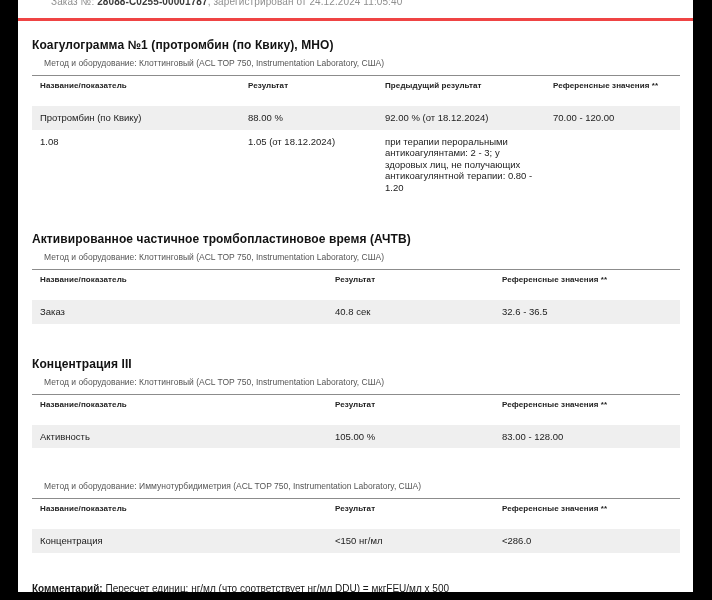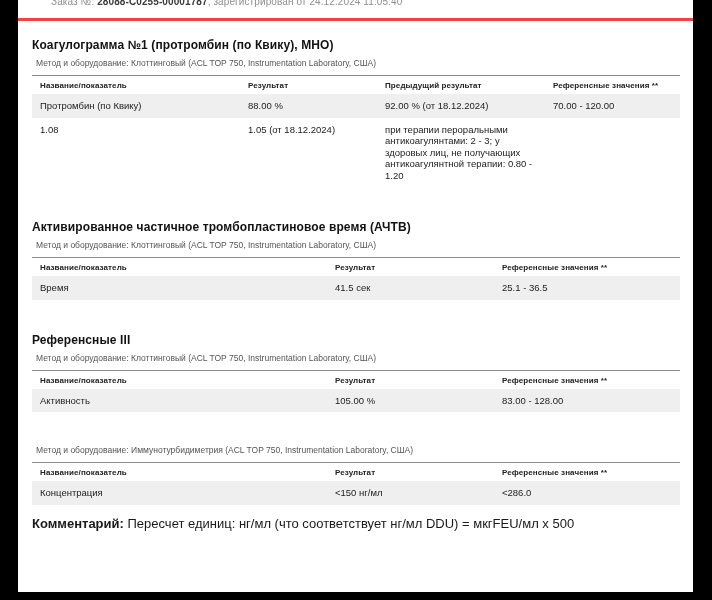--- a/index.html
+++ b/index.html
@@ -15,30 +15,30 @@
     border-bottom:8px solid #000;
     background:#fff;overflow:hidden;
   }
   .top-strip{height:18px;border-bottom:3px solid #ef4444;position:relative;overflow:hidden;}
   .order-line{position:absolute;top:-4px;left:33px;font-size:10px;color:#8f8f8f;white-space:nowrap;letter-spacing:.1px;}
   .order-num{font-weight:bold;color:#3c3c3c;}
   .content{padding:0 13px 0 14px;}
   .block{margin-top:17px;}
   .block + .block{margin-top:33px;}
   .title{font-size:12px;font-weight:bold;color:#121212;margin:0 0 6px 0;letter-spacing:.1px;}
-  .method{font-size:8.5px;color:#555;margin:0 0 7px 4px;}
+  .method{font-size:8.5px;color:#555;margin:0 0 7px 12px;}
   .tbl{border-top:1px solid #8c8c8c;}
   .tr{display:grid;}
   .tbl4 .tr{grid-template-columns:208px 137px 168px 1fr;}
   .tbl3 .tr{grid-template-columns:295px 167px 1fr;}
-  .th{font-size:8px;font-weight:bold;color:#222;padding:5px 4px 4px 8px;letter-spacing:.1px;}
+  .th{font-size:8px;font-weight:bold;color:#222;padding:5px 4px 16px 8px;letter-spacing:.1px;}
   .td{font-size:9.5px;color:#222;padding:6px 6px 6px 8px;line-height:11.5px;}
   .tr.stripe{background:#efefef;}
   .arrow{position:relative;top:-2px;margin-right:2px;font-size:9px;}
-  .comment{margin-top:13px;font-size:13px;color:#1a1a1a;line-height:12px;}
+  .comment{margin-top:30px;font-size:10px;color:#1a1a1a;line-height:12px;}
   .comment-label{font-weight:bold;}
 </style>
 </head>
 <body>
 
 <div class="page">
 
   <div class="top-strip">
     <div class="order-line"><span>Заказ №: </span><span class="order-num">28088-C0255-00001787</span><span>, зарегистрирован от 24.12.2024 11:05:40</span></div>
   </div>
@@ -72,29 +72,29 @@
     <section class="block">
       <h2 class="title">Активированное частичное тромбопластиновое время (АЧТВ)</h2>
       <div class="method">Метод и оборудование: Клоттинговый (ACL TOP 750, Instrumentation Laboratory, США)</div>
       <div class="tbl tbl3">
         <div class="tr">
           <div class="th">Название/показатель</div>
           <div class="th">Результат</div>
           <div class="th">Референсные значения **</div>
         </div>
         <div class="tr stripe">
-          <div class="td">Время</div>
-          <div class="td">41.5 сек</div>
-          <div class="td">25.1 - 36.5</div>
+          <div class="td">Заказ</div>
+          <div class="td">40.8 сек</div>
+          <div class="td">32.6 - 36.5</div>
         </div>
       </div>
     </section>
 
     <section class="block">
-      <h2 class="title">Референсные III</h2>
+      <h2 class="title">Концентрация III</h2>
       <div class="method">Метод и оборудование: Клоттинговый (ACL TOP 750, Instrumentation Laboratory, США)</div>
       <div class="tbl tbl3">
         <div class="tr">
           <div class="th">Название/показатель</div>
           <div class="th">Результат</div>
           <div class="th">Референсные значения **</div>
         </div>
         <div class="tr stripe">
           <div class="td">Активность</div>
           <div class="td">105.00 %</div>

